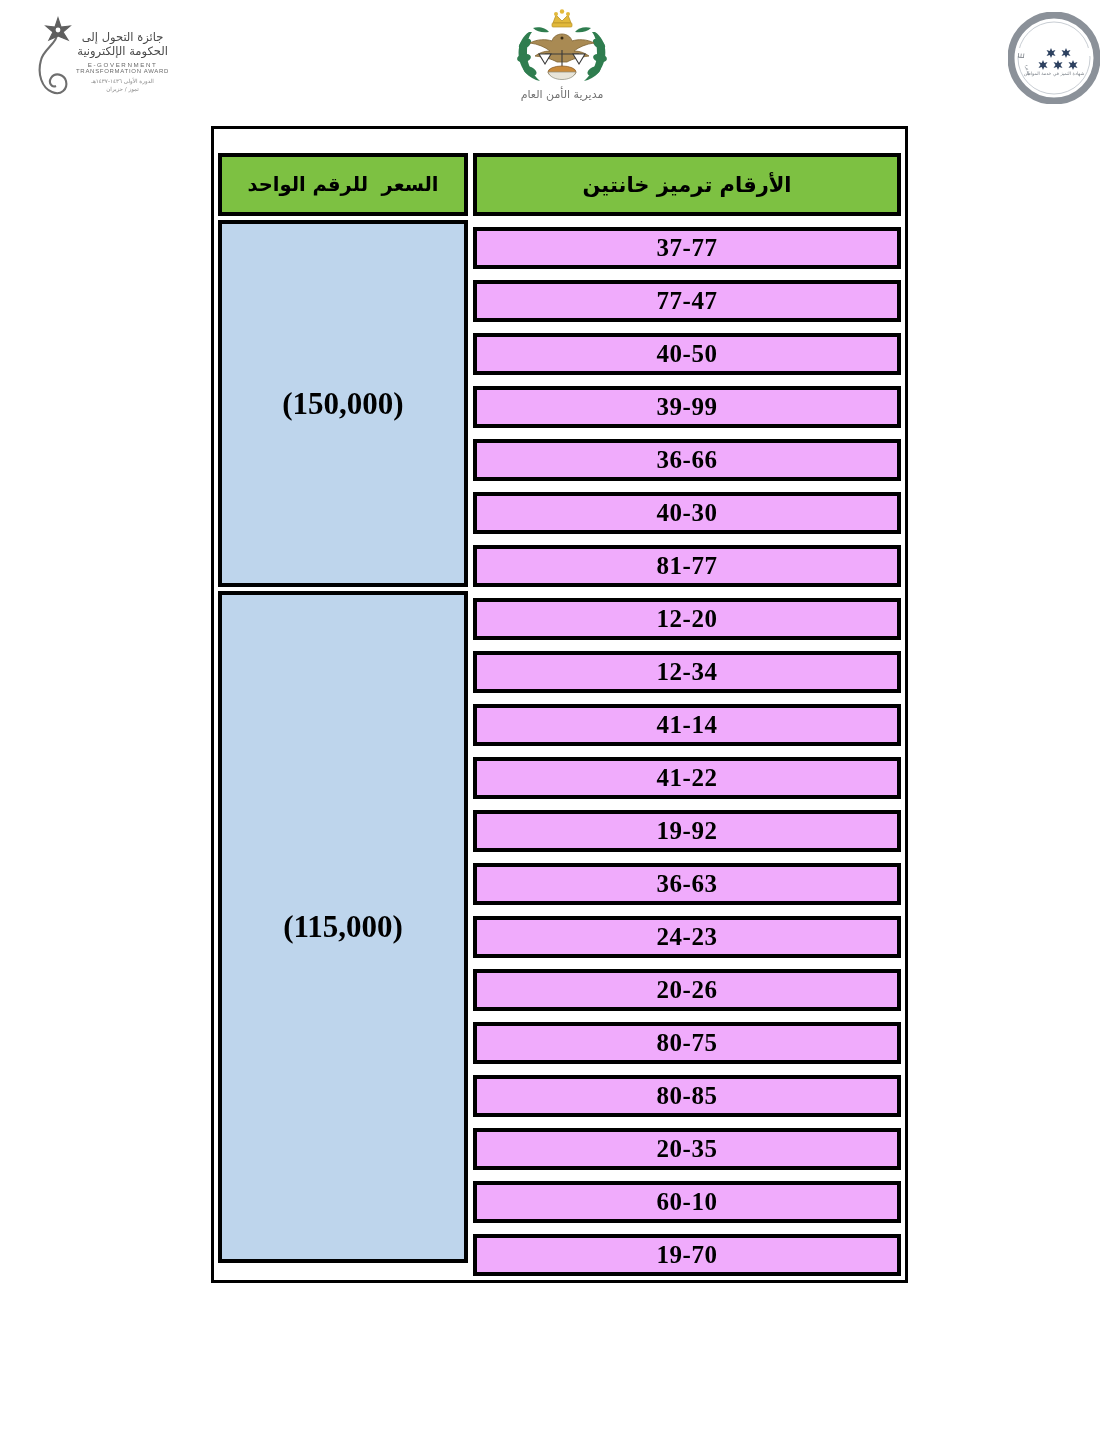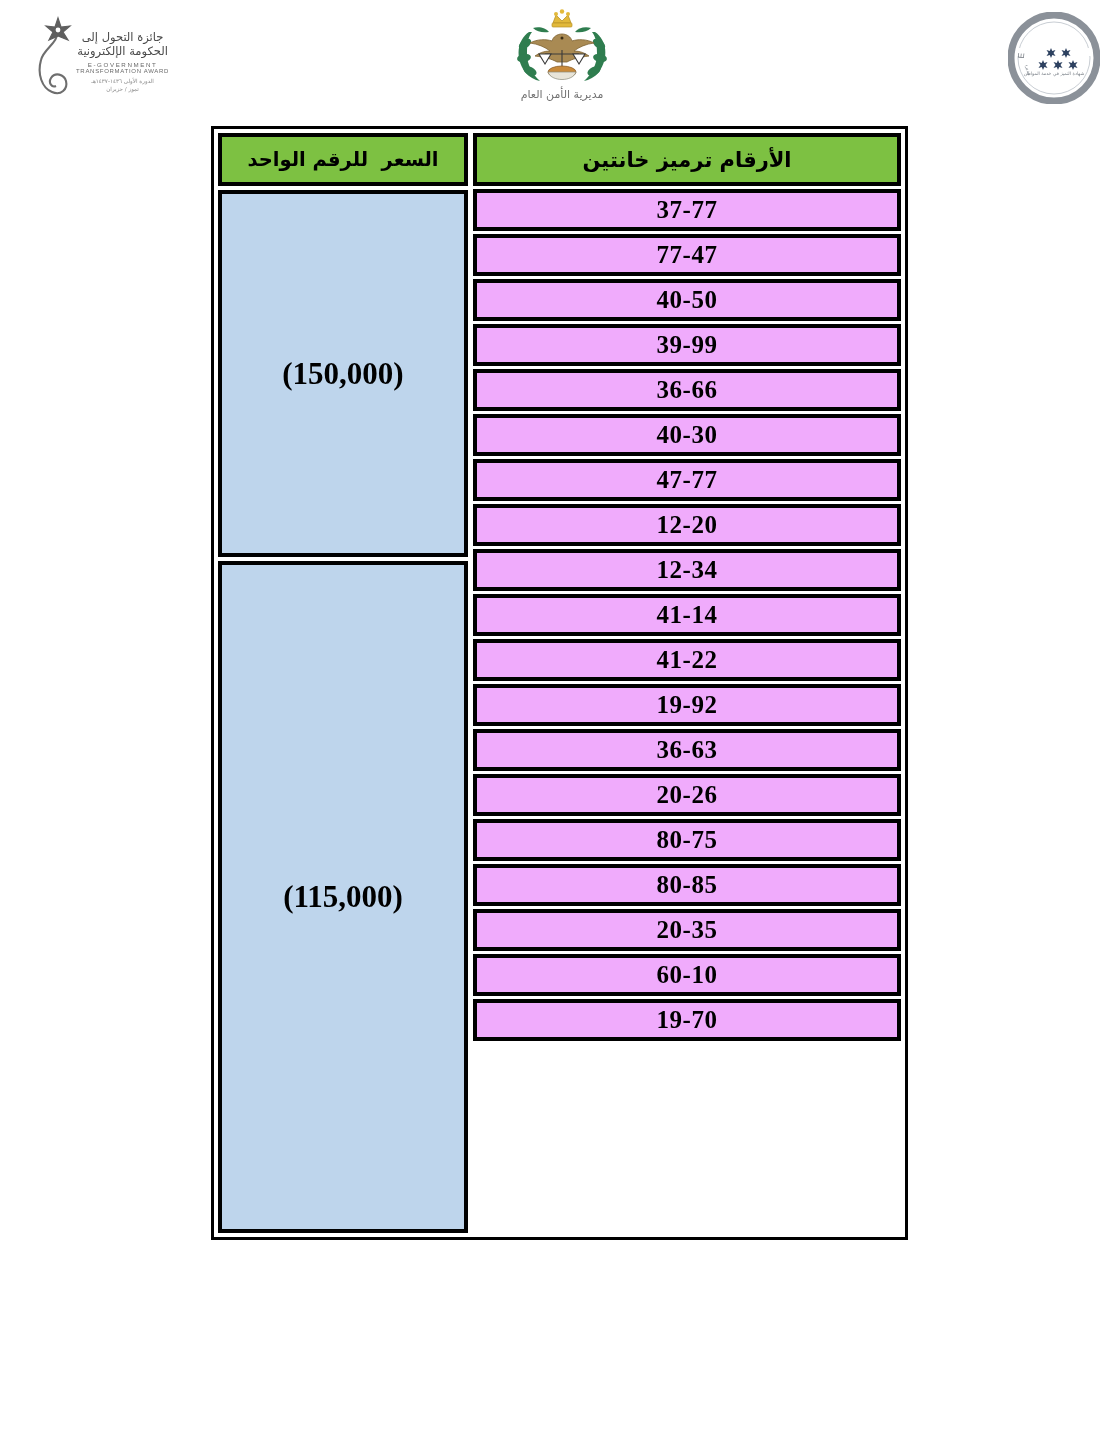--- a/index.html
+++ b/index.html
@@ -127,21 +127,21 @@
     padding: 4px;
     display: flex;
     flex-direction: row;
     gap: 5px;
   }
   .col-numbers {
     width: 428px;
     flex: none;
     display: flex;
     flex-direction: column;
-    gap: 3px;
+    gap: 11px;
   }
   .col-price {
     flex: 1;
     display: flex;
     flex-direction: column;
     gap: 4px;
   }
 
   .cell {
     border: 3px solid #000;
@@ -156,22 +156,23 @@
     box-sizing: border-box;
     width: 100%;
     height: 100%;
     display: flex;
     align-items: center;
     justify-content: center;
     background: inherit;
   }
 
   .head-cell {
-    height: 53px;
+    height: 63px;
     background: #737373;
+    margin-top: 20px;
   }
   .head-cell .cell-inner { background: #7DC142; }
   .head-text {
     font-family: "DejaVu Sans", sans-serif;
     font-weight: bold;
     font-size: 21px;
     color: #000;
     direction: rtl;
     white-space: pre;
   }
@@ -343,21 +344,21 @@
           <span class="num-text">36-66</span>
         </div>
       </div>
     <div class="cell num-cell">
         <div class="cell-inner">
           <span class="num-text">40-30</span>
         </div>
       </div>
     <div class="cell num-cell">
         <div class="cell-inner">
-          <span class="num-text">47-77</span>
+          <span class="num-text">81-77</span>
         </div>
       </div>
 
     <div class="cell num-cell">
         <div class="cell-inner">
           <span class="num-text">12-20</span>
         </div>
       </div>
     <div class="cell num-cell">
         <div class="cell-inner">
@@ -375,20 +376,25 @@
         </div>
       </div>
     <div class="cell num-cell">
         <div class="cell-inner">
           <span class="num-text">19-92</span>
         </div>
       </div>
     <div class="cell num-cell">
         <div class="cell-inner">
           <span class="num-text">36-63</span>
+        </div>
+      </div>
+    <div class="cell num-cell">
+        <div class="cell-inner">
+          <span class="num-text">24-23</span>
         </div>
       </div>
     <div class="cell num-cell">
         <div class="cell-inner">
           <span class="num-text">20-26</span>
         </div>
       </div>
     <div class="cell num-cell">
         <div class="cell-inner">
           <span class="num-text">80-75</span>

